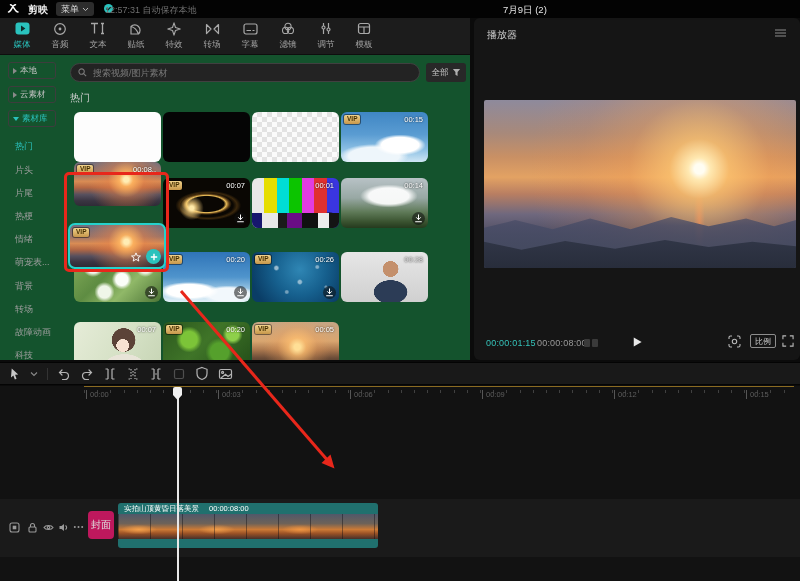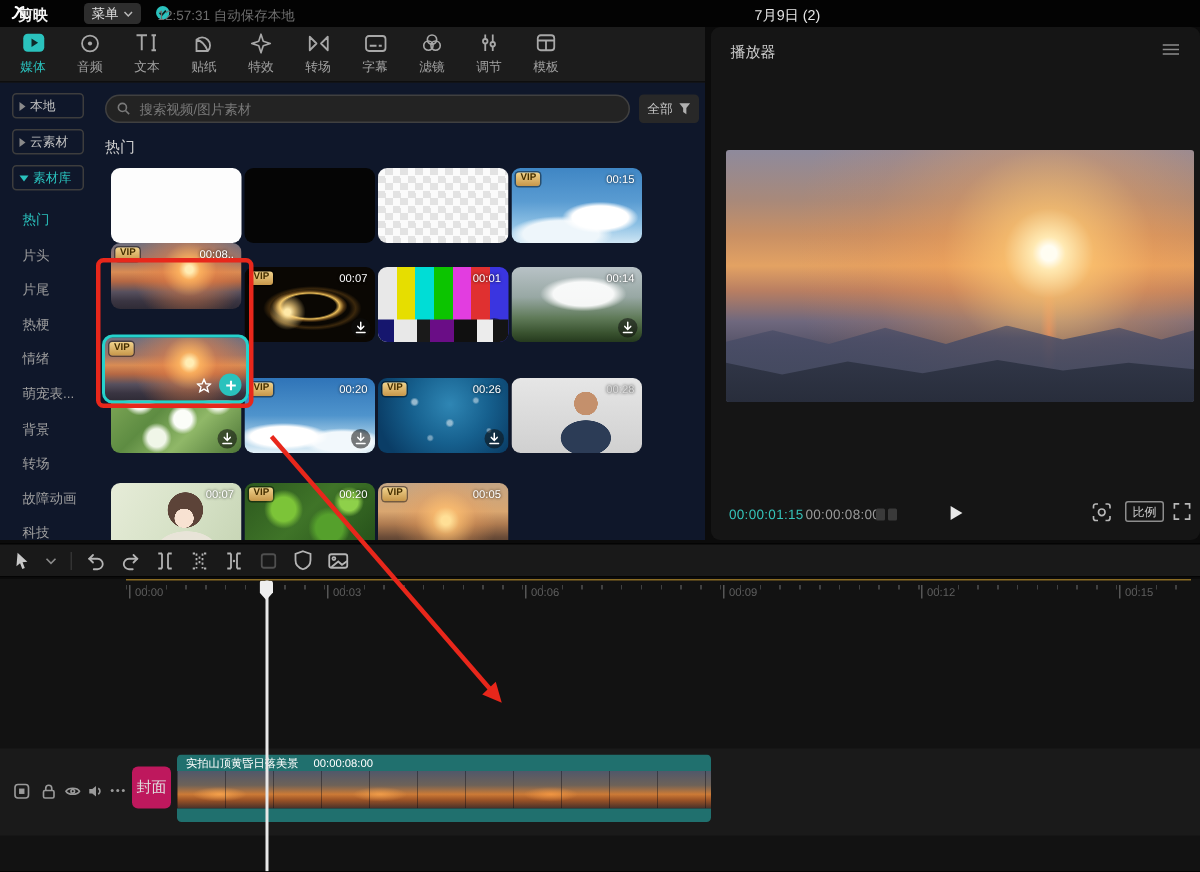--- a/index.html
+++ b/index.html
@@ -4,29 +4,29 @@
 <style>
   html,body{margin:0;padding:0;background:#000;}
   *{box-sizing:border-box;}
   .screen{position:relative;width:800px;height:581px;background:#0b0b0b;overflow:hidden;
     font-family:"Liberation Sans","DejaVu Sans",sans-serif;-webkit-font-smoothing:antialiased;}
   svg{display:block;}
 
   
   .topbar{position:absolute;left:0;top:0;width:800px;height:18px;background:#030303;}
   .logo{position:absolute;left:7px;top:3px;}
-  .appname{position:absolute;left:12px;top:3px;font-size:10px;font-weight:bold;color:#f2f2f2;text-align:center;}
+  .appname{position:absolute;left:28px;top:3px;font-size:10px;font-weight:bold;color:#f2f2f2;text-align:center;}
   .menubtn{position:absolute;left:56px;top:2px;width:38px;height:14px;background:#2d2d2d;border-radius:3px;
     display:flex;align-items:center;justify-content:center;gap:3px;color:#ddd;font-size:9px;}
   .saveck{position:absolute;left:104px;top:4px;}
   .savetext{position:absolute;left:105px;top:4px;font-size:9px;color:#6f6f6f;}
   .projtitle{position:absolute;left:503px;top:4px;font-size:9.5px;color:#e6e6e6;}
 
   
-  .mp{position:absolute;left:0;top:18px;width:470px;height:342px;background:#0f172a;overflow:hidden;padding-left:41px;}
+  .mp{position:absolute;left:0;top:18px;width:470px;height:342px;background:#14532d;overflow:hidden;padding-left:41px;}
   .tabstrip{position:absolute;left:0;top:0;width:100%;height:37px;background:#1c1c1c;
     border-bottom:1px solid #0e0e0e;display:flex;padding-left:3px;}
   .tab{width:38px;display:flex;flex-direction:column;align-items:center;justify-content:center;gap:3px;cursor:pointer;}
   .tab-label{font-size:8.5px;color:#a2a2a2;white-space:nowrap;}
   .tab.active .tab-label{color:#2ac2bd;}
   .tab-ico{height:14px;display:flex;align-items:center;justify-content:center;}
 
   .libside-pill{position:absolute;left:8px;width:48px;height:17px;border:1px solid #3d3d3d;border-radius:3px;
     display:flex;align-items:center;gap:3px;padding-left:4px;color:#c2c2c2;font-size:8.5px;cursor:pointer;}
   .caret-r{width:0;height:0;border-top:3px solid transparent;border-bottom:3px solid transparent;border-left:4px solid #8a8a8a;}
@@ -154,21 +154,21 @@
   
   .tlbg{position:absolute;left:0;top:386px;width:800px;height:195px;background:#121212;}
   .rangebar{position:absolute;left:84px;top:386px;width:710px;height:1px;background:#8a6b22;}
   .ticks{position:absolute;left:84px;top:390px;width:710px;height:3px;
     background:repeating-linear-gradient(90deg,#404040 0 1px,transparent 1px 13.2px);}
   .rlabel{position:absolute;top:390px;font-size:7.5px;color:#5e5e5e;border-left:1px solid #565656;padding-left:3px;line-height:9px;cursor:pointer;}
   .lane{position:absolute;left:0;top:499px;width:800px;height:58px;background:#1a1a1a;}
   .trkico{position:absolute;cursor:pointer;}
   .coverbtn{position:absolute;left:88px;top:511px;width:26px;height:28px;background:#be185d;border-radius:4px;
     color:#e0e0e0;font-size:10px;display:flex;align-items:center;justify-content:center;cursor:pointer;}
-  .clip{position:absolute;left:118px;top:503px;width:356px;height:45px;border-radius:3px;overflow:hidden;z-index:10;cursor:pointer;}
+  .clip{position:absolute;left:118px;top:503px;width:260px;height:45px;border-radius:3px;overflow:hidden;z-index:10;cursor:pointer;}
   .clip-head{height:11px;background:#20706e;display:flex;align-items:center;gap:10px;padding:0 6px;}
   .clip-head span{font-size:7.5px;color:#fff;white-space:nowrap;}
   .clip-strip{height:25px;background:
     repeating-linear-gradient(90deg,rgba(8,8,16,.4) 0 1px,transparent 1px 32px),
     radial-gradient(ellipse 26px 7px at 8% 62%,rgba(255,170,80,.8),transparent 70%),
     radial-gradient(ellipse 26px 7px at 38% 62%,rgba(255,170,80,.7),transparent 70%),
     radial-gradient(ellipse 26px 7px at 70% 62%,rgba(255,160,70,.7),transparent 70%),
     linear-gradient(180deg,#50586a 0%,#6e6258 38%,#cc7a36 62%,#9a5226 78%,#46302a 100%);}
   .clip-foot{height:9px;background:#20706e;}
   .ph-line{position:absolute;left:177px;top:387px;width:1.5px;height:194px;background:#e8e8e8;z-index:31;}

